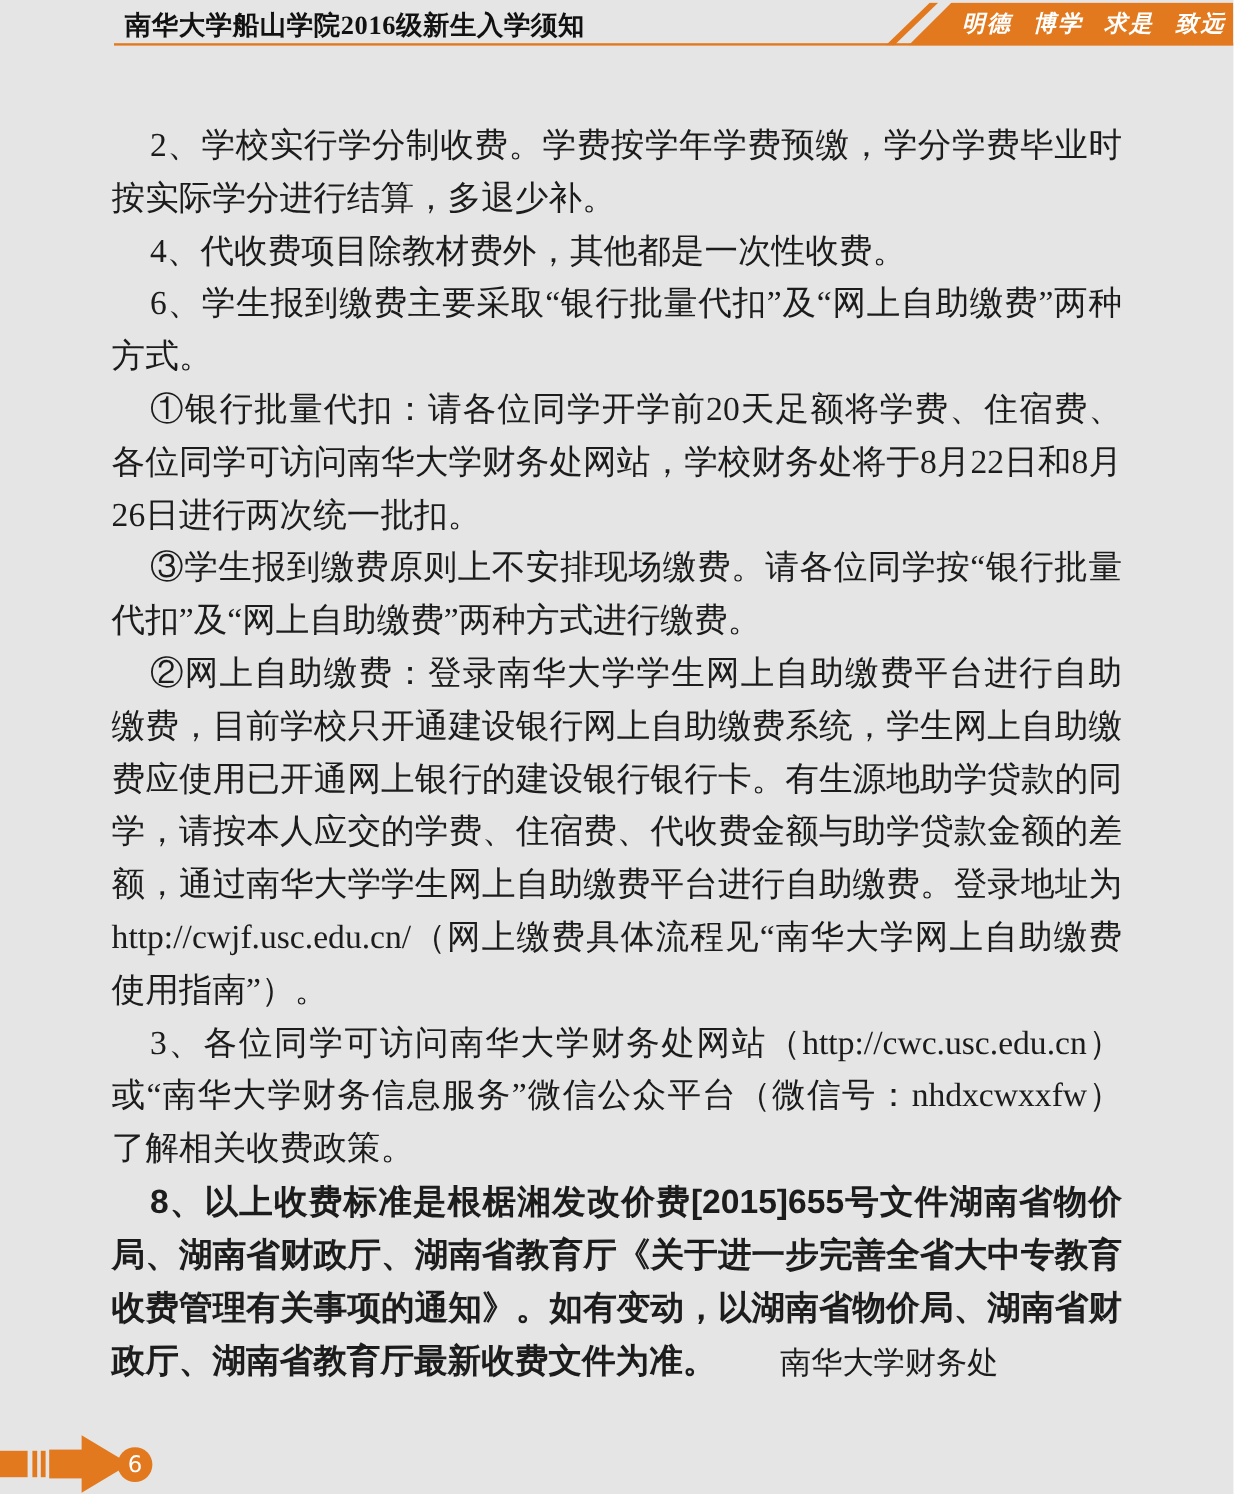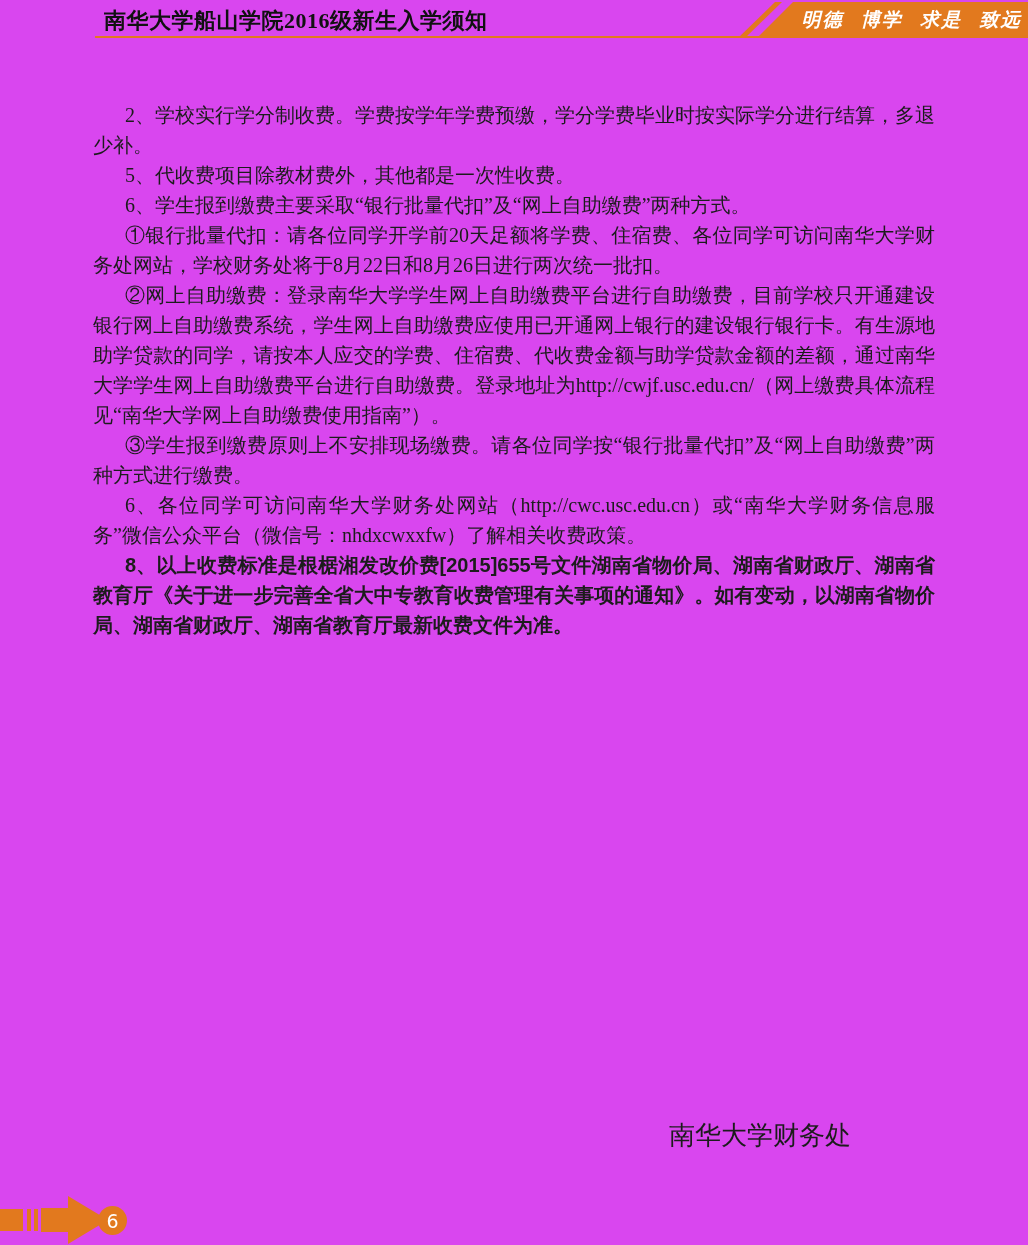--- a/index.html
+++ b/index.html
@@ -1,19 +1,19 @@
 <!DOCTYPE html>
 <html><head>
 <meta charset="utf-8">
 <style>
   * { margin:0; padding:0; box-sizing:border-box; }
   html,body { background:#ffffff; }
   .page {
     position:relative; width:1028px; height:1245px;
-    background:#d946ef; overflow:hidden;
+    background:#e5e5e5; overflow:hidden;
     font-family:"Liberation Serif", serif; color:#1c1c1c;
   }
 
   
   .header { position:absolute; left:0; top:0; width:1028px; height:42px; }
   .header-title {
     position:absolute; left:104px; top:6px;
     font-size:22px; font-weight:bold; letter-spacing:0.5px; color:#111;
   }
   .header-rule {
@@ -38,31 +38,31 @@
     color:#ffffff; font-family:"Liberation Sans", sans-serif;
     font-style:italic; font-weight:bold; font-size:19px;
     letter-spacing:2px; word-spacing:10px; white-space:nowrap;
   }
 
   
   .doc-body {
     position:absolute; left:93px; top:100px; width:842px;
   }
   .doc-body p {
-    font-size:20px; line-height:30px; text-align:justify;
+    font-size:28px; line-height:44px; text-align:justify;
     text-indent:32px; color:#1c1c1c;
   }
   .doc-body p.bold-sans {
     font-family:"Liberation Sans", sans-serif; font-weight:bold;
   }
 
   
   .signature {
     position:absolute; left:650px; top:1116px; width:220px;
-    text-align:center; font-size:26px; line-height:40px; color:#1c1c1c;
+    font-size:26px; line-height:40px; color:#1c1c1c;
   }
 
   
   .f-rect  { position:absolute; left:0;  top:1209px; width:23px; height:22px; background:var(--accent); }
   .f-bar1  { position:absolute; left:27px; top:1209px; width:4px; height:22px; background:var(--accent); }
   .f-bar2  { position:absolute; left:34px; top:1209px; width:4px; height:22px; background:var(--accent); }
   .f-shaft { position:absolute; left:41px; top:1208px; width:31px; height:24px; background:var(--accent); }
   .f-tri   {
     position:absolute; left:68px; top:1196px; width:0; height:0;
     border-top:24px solid transparent; border-bottom:24px solid transparent;
@@ -84,26 +84,26 @@
     <div class="header-title">南华大学船山学院2016级新生入学须知</div>
     <div class="header-rule"></div>
     <div class="banner-stripe"></div>
     <div class="banner-main">
       <div class="motto">明德 博学 求是 致远</div>
     </div>
   </div>
 
   <div class="doc-body">
     <p>2、学校实行学分制收费。学费按学年学费预缴，学分学费毕业时按实际学分进行结算，多退少补。</p>
-    <p>5、代收费项目除教材费外，其他都是一次性收费。</p>
+    <p>4、代收费项目除教材费外，其他都是一次性收费。</p>
     <p>6、学生报到缴费主要采取“银行批量代扣”及“网上自助缴费”两种方式。</p>
     <p>①银行批量代扣：请各位同学开学前20天足额将学费、住宿费、各位同学可访问南华大学财务处网站，学校财务处将于8月22日和8月26日进行两次统一批扣。</p>
+    <p>③学生报到缴费原则上不安排现场缴费。请各位同学按“银行批量代扣”及“网上自助缴费”两种方式进行缴费。</p>
     <p>②网上自助缴费：登录南华大学学生网上自助缴费平台进行自助缴费，目前学校只开通建设银行网上自助缴费系统，学生网上自助缴费应使用已开通网上银行的建设银行银行卡。有生源地助学贷款的同学，请按本人应交的学费、住宿费、代收费金额与助学贷款金额的差额，通过南华大学学生网上自助缴费平台进行自助缴费。登录地址为http://cwjf.usc.edu.cn/（网上缴费具体流程见“南华大学网上自助缴费使用指南”）。</p>
-    <p>③学生报到缴费原则上不安排现场缴费。请各位同学按“银行批量代扣”及“网上自助缴费”两种方式进行缴费。</p>
-    <p>6、各位同学可访问南华大学财务处网站（http://cwc.usc.edu.cn）或“南华大学财务信息服务”微信公众平台（微信号：nhdxcwxxfw）了解相关收费政策。</p>
+    <p>3、各位同学可访问南华大学财务处网站（http://cwc.usc.edu.cn）或“南华大学财务信息服务”微信公众平台（微信号：nhdxcwxxfw）了解相关收费政策。</p>
     <p class="bold-sans">8、以上收费标准是根椐湘发改价费[2015]655号文件湖南省物价局、湖南省财政厅、湖南省教育厅《关于进一步完善全省大中专教育收费管理有关事项的通知》。如有变动，以湖南省物价局、湖南省财政厅、湖南省教育厅最新收费文件为准。</p>
   </div>
 
   <div class="signature">
     <div>南华大学财务处</div>
   </div>
 
   <div class="f-rect"></div>
   <div class="f-bar1"></div>
   <div class="f-bar2"></div>

